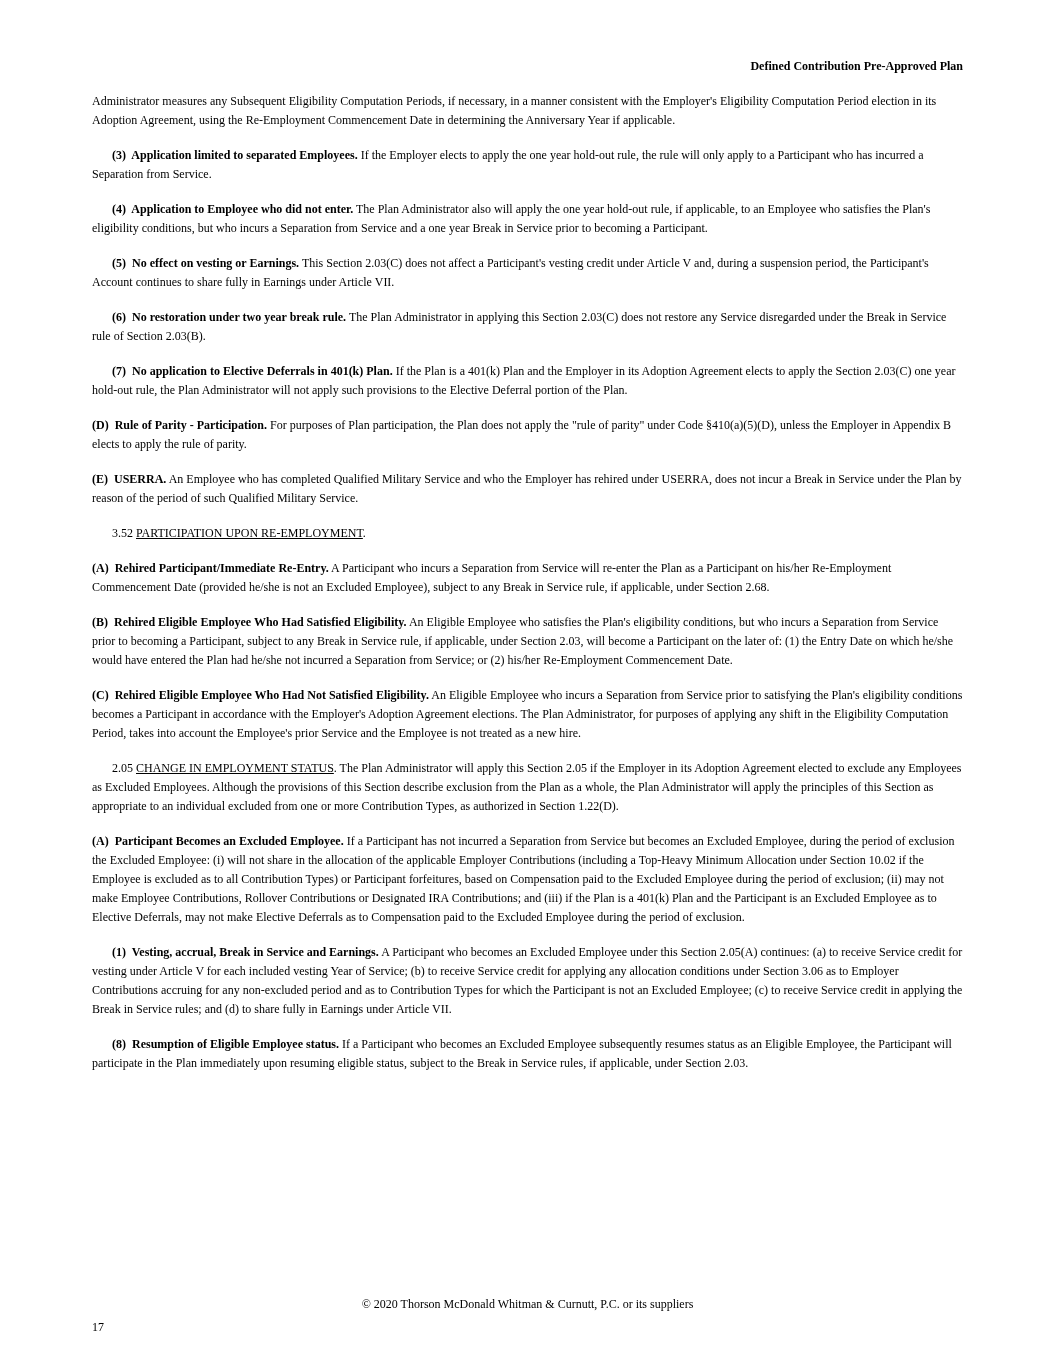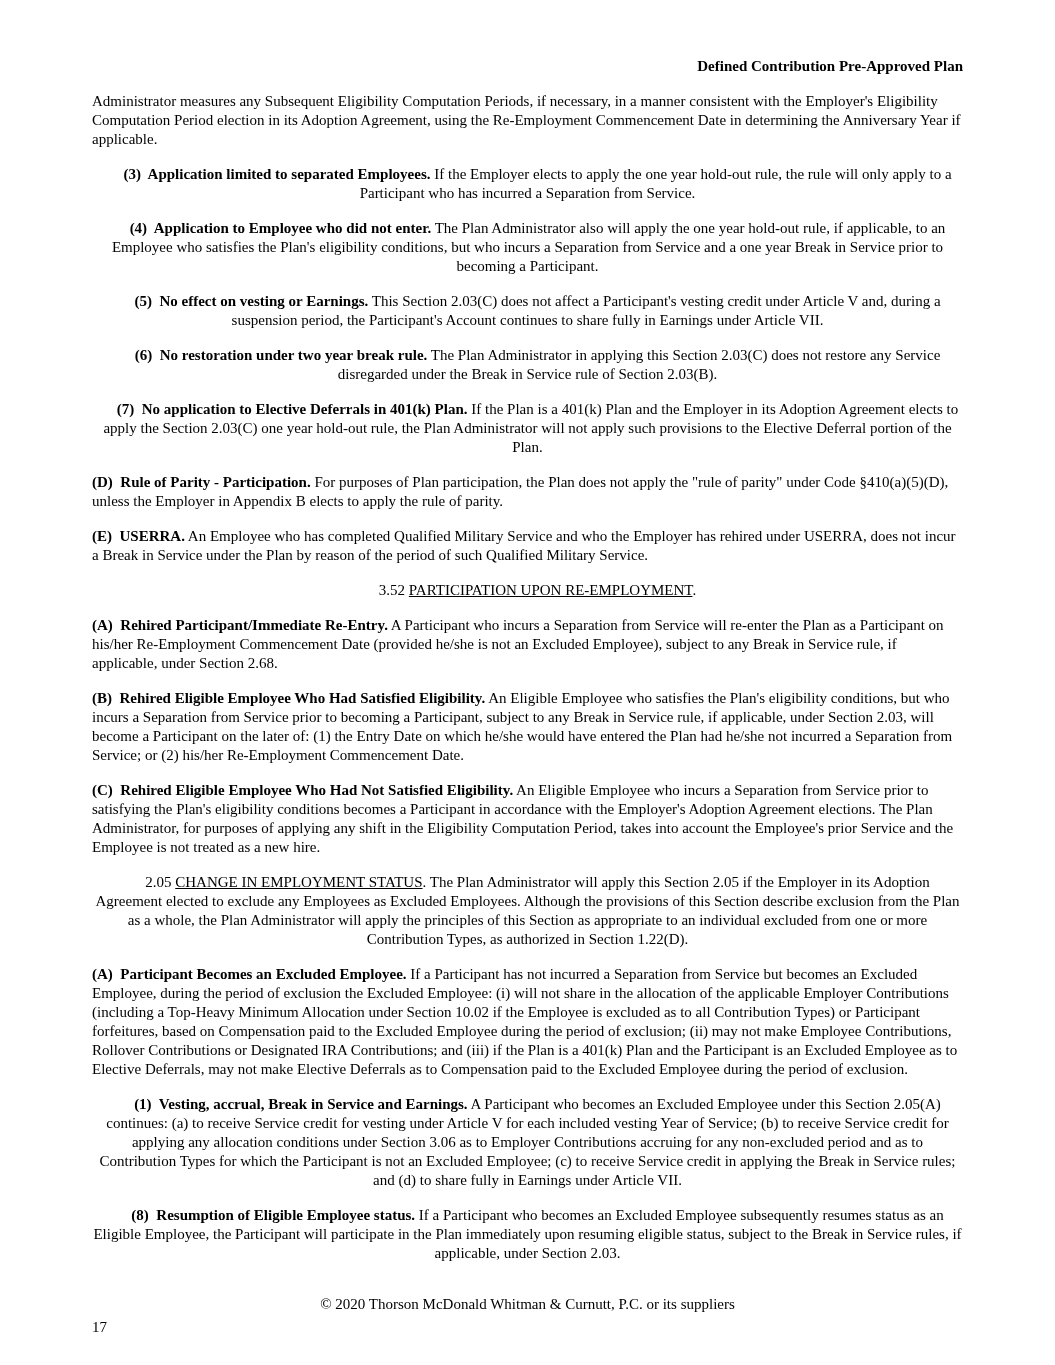--- a/index.html
+++ b/index.html
@@ -2,37 +2,37 @@
 <html><head>
 <meta charset="utf-8">
 <style>
   html, body { margin: 0; padding: 0; background: #ffffff; }
   .page {
     width: 1055px;
     height: 1365px;
     background: #ffffff;
     color: #000000;
     font-family: "Liberation Serif", serif;
-    font-size: 15px;
+    font-size: 12px;
     line-height: 19px;
     position: relative;
     box-sizing: border-box;
     padding: 57px 92px 0 92px;
     overflow: hidden;
   }
   .doc-header {
     text-align: right;
     font-weight: bold;
     margin: 0 0 15px 0;
   }
   .doc-body p.para {
     margin: 16px 0 14px 0;
     white-space: pre-wrap;
   }
-  .doc-body p.para.indent { text-indent: 20px; text-align: center; }
+  .doc-body p.para.indent { text-indent: 20px; }
   .run-b { font-weight: bold; }
   .run-u { text-decoration: underline; }
   .doc-footer {
     position: absolute;
     left: 0; right: 0;
     bottom: 28px;
     padding: 0 92px;
   }
   .copyright { margin: 0; text-align: center; }
   .pagenum { margin: 4px 0 0 0; text-align: left; }

